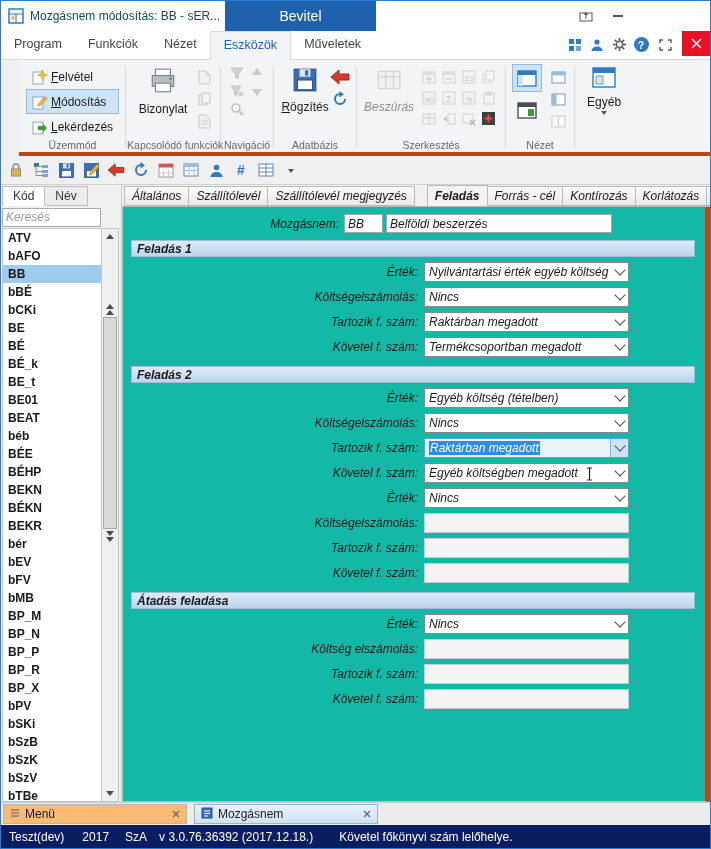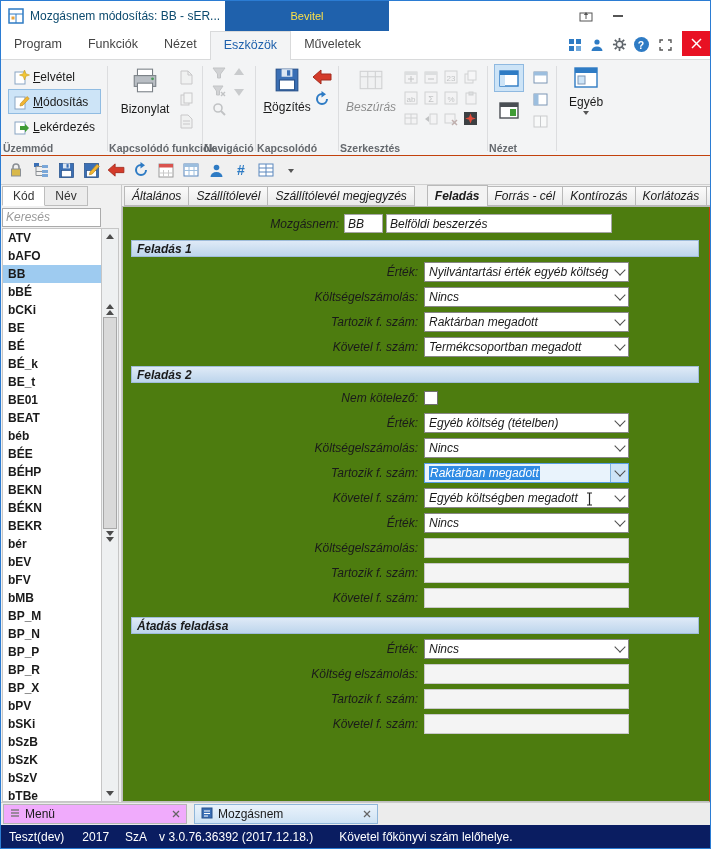--- a/index.html
+++ b/index.html
@@ -3,41 +3,41 @@
 <meta charset="utf-8">
 <style>
   html,body{margin:0;padding:0;}
   body{width:711px;height:849px;font-family:"Liberation Sans",sans-serif;font-size:12px;color:#1a1a1a;background:#fff;overflow:hidden;}
   .window{width:709px;height:847px;border:1px solid #2b7cd3;display:flex;flex-direction:column;background:#f0f0f0;overflow:hidden;position:relative;}
 
   
   .titlebar{height:30px;flex:0 0 30px;background:#fff;display:flex;align-items:center;position:relative;}
   .app-icon{margin:0 6px 0 7px;display:flex;}
   .title-text{color:#0c4a6e;font-size:12px;white-space:nowrap;}
-  .mode-tab{position:absolute;left:224px;top:0;width:164px;height:30px;background:#1f61ac;color:#fde047;display:flex;align-items:center;justify-content:center;font-size:11px;}
+  .mode-tab{position:absolute;left:224px;top:0;width:151px;height:30px;background:#1f61ac;color:#ffffff;display:flex;align-items:center;justify-content:center;font-size:14px;}
   .tb-btn{position:absolute;top:4px;width:24px;height:22px;display:flex;align-items:center;justify-content:center;}
   .tb-pin{right:112px;}
   .tb-min{right:80px;}
   .minbar{width:10px;border-bottom:2px solid #555;}
 
   
   .tabrow{height:28px;flex:0 0 28px;background:#fff;border-bottom:1px solid #d9dadb;display:flex;align-items:stretch;}
   .rtab{padding:0 13px;line-height:27px;color:#444;font-size:12.5px;white-space:nowrap;}
   .rtab.sel{background:#f3f4f5;color:#1f61ac;border:1px solid #d9dadb;border-bottom:none;position:relative;}
   .rtab.sel::after{content:'';position:absolute;left:0;right:0;bottom:-1px;height:1px;background:#f3f4f5;}
   .tr-spacer{flex:1;}
   .tr-ic{width:22px;height:27px;display:flex;align-items:center;justify-content:center;}
   .help-badge,.hash-badge{width:15px;height:15px;border-radius:50%;background:#2e7bc4;color:#fff;font-weight:bold;font-size:10.5px;display:flex;align-items:center;justify-content:center;}
   .restore-btn{width:26px;height:27px;display:flex;align-items:center;justify-content:center;}
   .close-btn{width:28px;height:25px;background:#e81123;display:flex;align-items:center;justify-content:center;margin-left:4px;}
 
   
-  .ribbon{flex:0 0 96px;height:96px;background:#f3f4f5;border-bottom:1px solid #c2410c;display:flex;padding:2px 0 0 2px;box-sizing:border-box;}
+  .ribbon{flex:0 0 96px;height:96px;background:#f3f4f5;border-bottom:4px solid #c2410c;display:flex;padding:2px 0 0 2px;box-sizing:border-box;margin-left:18px;}
   .rgroup{position:relative;padding:2px 5px 14px 5px;display:flex;align-items:flex-start;}
-  .rg-label{position:absolute;bottom:1px;left:0;right:0;font-size:10.5px;color:#64686d;white-space:nowrap;font-weight:bold;}
+  .rg-label{position:absolute;bottom:1px;left:0;right:0;text-align:center;font-size:10.5px;color:#64686d;white-space:nowrap;}
   .vsep{width:1px;background:#dcdddf;margin:4px 1px;}
   .col{display:flex;flex-direction:column;}
   .row{display:flex;flex-direction:row;}
   .mi{display:flex;align-items:center;height:23px;padding:0 5px;white-space:nowrap;border:1px solid transparent;}
   .mi .ic{width:19px;display:flex;flex:0 0 19px;}
   .mi.hl{background:#cde4f7;border:1px solid #90bce2;}
   .bigbtn{display:flex;flex-direction:column;align-items:center;width:62px;padding-top:3px;}
   .bigbtn .bl{margin-top:4px;font-size:12px;white-space:nowrap;}
   .disabled{opacity:.48;filter:grayscale(.6);}
   .sideicons{display:flex;flex-direction:column;align-items:center;justify-content:flex-start;gap:4px;padding-top:4px;}
@@ -76,21 +76,21 @@
   .t-up{width:0;height:0;border-left:4px solid transparent;border-right:4px solid transparent;border-bottom:5px solid #4c4c4c;}
   .t-down{width:0;height:0;border-left:4px solid transparent;border-right:4px solid transparent;border-top:5px solid #4c4c4c;}
   .dbl{display:flex;flex-direction:column;gap:1px;align-items:center;}
 
   
   .mp{flex:1;display:flex;flex-direction:column;min-width:0;font-style:italic;}
   .mp-tabs{height:22px;flex:0 0 22px;display:flex;align-items:flex-end;padding-left:2px;background:#f0f0f0;overflow:hidden;border-bottom:1px solid #b9b9b9;box-sizing:border-box;}
   .mp-tab{height:20px;line-height:19px;padding:0 7px;background:linear-gradient(#fbfbfb,#e9e9e9);border:1px solid #b9b9b9;margin-right:-1px;white-space:nowrap;box-sizing:border-box;}
   .mp-tab.sel{height:22px;line-height:21px;background:#f3f3f3;font-weight:bold;border-bottom:none;position:relative;z-index:2;margin-bottom:-1px;margin-left:13px;}
 
-  .form{flex:1;background:#4d7c0f;border-left:1px solid #bfbfbf;border-right:1px solid #c2410c;border-bottom:1px solid #bfbfbf;padding:4px 10px 0 8px;box-sizing:border-box;overflow:hidden;}
+  .form{flex:1;background:#14b8a6;border-left:1px solid #bfbfbf;border-right:5px solid #c2410c;border-bottom:1px solid #bfbfbf;padding:4px 10px 0 8px;box-sizing:border-box;overflow:hidden;}
   .hdr{display:flex;align-items:center;margin:3px 0 7px;}
   .hdr .hl1{width:213px;text-align:right;padding-right:5px;flex:0 0 213px;box-sizing:border-box;}
   .tbox{height:19px;background:#fff;border:1px solid #a6a6a6;display:flex;align-items:center;padding:0 3px;box-sizing:border-box;white-space:nowrap;overflow:hidden;}
   .code{width:39px;flex:0 0 39px;margin-right:3px;}
   .name{width:226px;flex:0 0 226px;}
 
   .sec{height:17px;margin-top:9px;background:linear-gradient(#dfeaf7,#bdd5ec);border:1px solid #9fbcda;display:flex;align-items:center;padding:0 5px;font-weight:bold;box-sizing:border-box;}
   .frow{display:flex;align-items:center;margin:5px 0;height:20px;}
   .flabel{width:293px;flex:0 0 293px;text-align:right;padding-right:6px;box-sizing:border-box;white-space:nowrap;}
   .combo{width:205px;flex:0 0 205px;height:20px;background:#fff;border:1px solid #878787;display:flex;align-items:stretch;box-sizing:border-box;position:relative;}
@@ -100,21 +100,21 @@
   .combo.focused{border-color:#569de5;}
   .combo.focused .cv{background:#e9f3fc;}
   .combo.focused .cv span{background:#2f8be4;color:#fff;padding:0 1px;}
   .combo.focused .ca{background:#cde4f7;border-left:1px solid #7fb2dd;}
   .dis{width:205px;flex:0 0 205px;height:20px;background:#f4f4f4;border:1px solid #c9c9c9;box-sizing:border-box;}
   .cb{width:14px;height:14px;background:#fff;border:1px solid #707070;box-sizing:border-box;}
   .ibeam{position:absolute;left:160px;top:2px;pointer-events:none;}
 
   
   .btabs{height:22px;flex:0 0 22px;background:#ececec;border-top:1px solid #cacaca;display:flex;align-items:center;padding-left:2px;}
-  .btab{width:184px;flex:0 0 184px;height:20px;border:1px solid #b5b5b5;background:#f0abfc;display:flex;align-items:center;padding:0 6px;margin-right:7px;box-sizing:border-box;}
+  .btab{width:184px;flex:0 0 184px;height:20px;border:1px solid #b5b5b5;background:#fdba74;display:flex;align-items:center;padding:0 6px;margin-right:7px;box-sizing:border-box;}
   .btab .bt-label{margin-left:5px;white-space:nowrap;}
   .btab .bt-x{margin-left:auto;display:flex;}
   .btab.active{background:linear-gradient(#e9f2fb,#cfe3f4);border-color:#8fb6da;}
 
   
   .status{height:23px;flex:0 0 23px;background:#0a1d61;color:#fff;display:flex;align-items:center;padding-left:8px;white-space:nowrap;font-size:12px;}
   .status .s1{margin-right:18px;}
   .status .s2{margin-right:16px;}
   .status .s3{margin-right:12px;}
   .status .s4{margin-right:26px;}
@@ -331,21 +331,21 @@
               </svg>
             </span>
           <span class="sicon">
               <svg width="16" height="16">
                 <path d="M13 8 A5 5 0 1 1 8 3" fill="none" stroke="#2e7bc4" stroke-width="2"></path>
                 <polygon points="7.5,0 7.5,6.5 12,3.2" fill="#2e7bc4"></polygon>
               </svg>
             </span>
         </div>
       </div>
-      <div class="rg-label">Kapcsolódó</div>
+      <div class="rg-label">Adatbázis</div>
     </div>
     <div class="vsep"></div>
 
     <div class="rgroup">
       <div class="row">
         <div class="bigbtn disabled" style="width:52px;font-style:italic;">
           <span><svg width="26" height="26" viewBox="0 0 24 24">
                 <rect x="2" y="4" width="20" height="16" fill="#eceff1" stroke="#a9adb1"></rect>
                 <line x1="2" y1="9" x2="22" y2="9" stroke="#a9adb1"></line>
                 <line x1="9" y1="4" x2="9" y2="20" stroke="#a9adb1"></line>
@@ -705,24 +705,20 @@
           <div class="combo">
               <div class="cv">Termékcsoportban megadott</div>
               <div class="ca">
                 <span class="chev"></span>
               </div>
             </div>
         </div>
 
         <div class="sec">Feladás 2</div>
         <div class="frow">
-          <span class="flabel">Nem kötelező:</span>
-          <span class="cb"></span>
-        </div>
-        <div class="frow">
           <span class="flabel">Érték:</span>
           <div class="combo">
               <div class="cv">Egyéb költség (tételben)</div>
               <div class="ca">
                 <span class="chev"></span>
               </div>
             </div>
         </div>
         <div class="frow">
           <span class="flabel">Költségelszámolás:</span>

